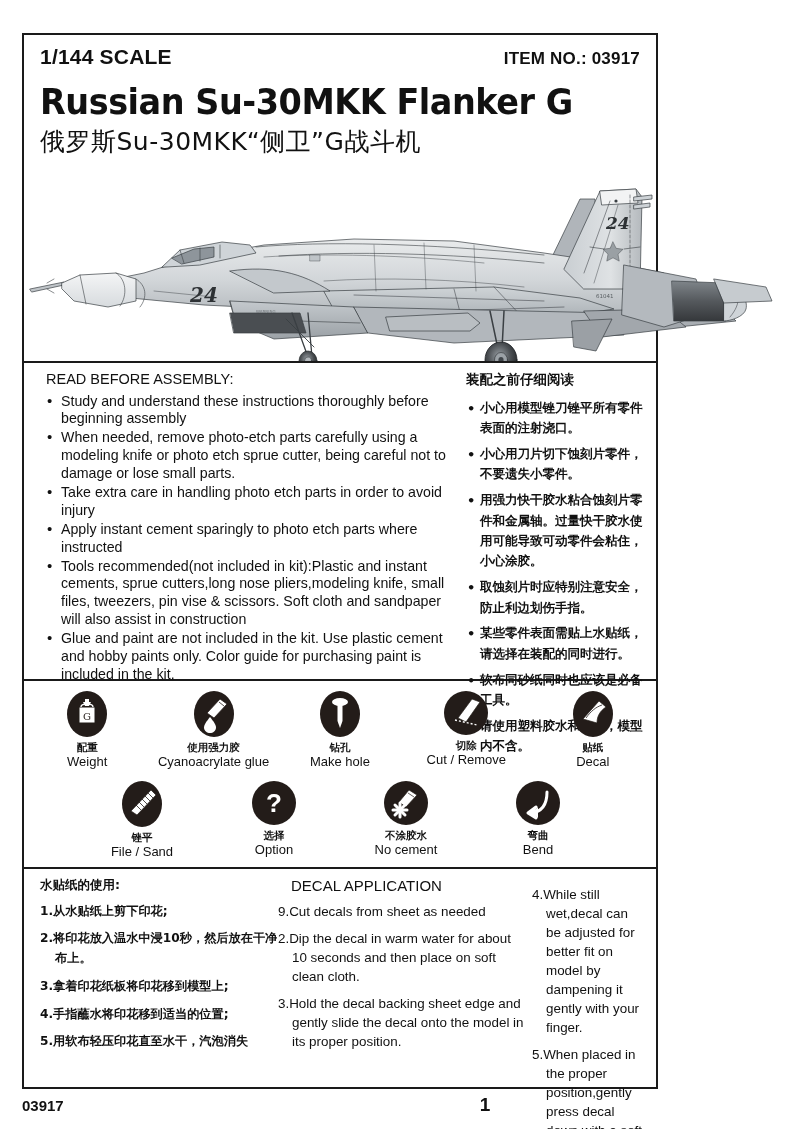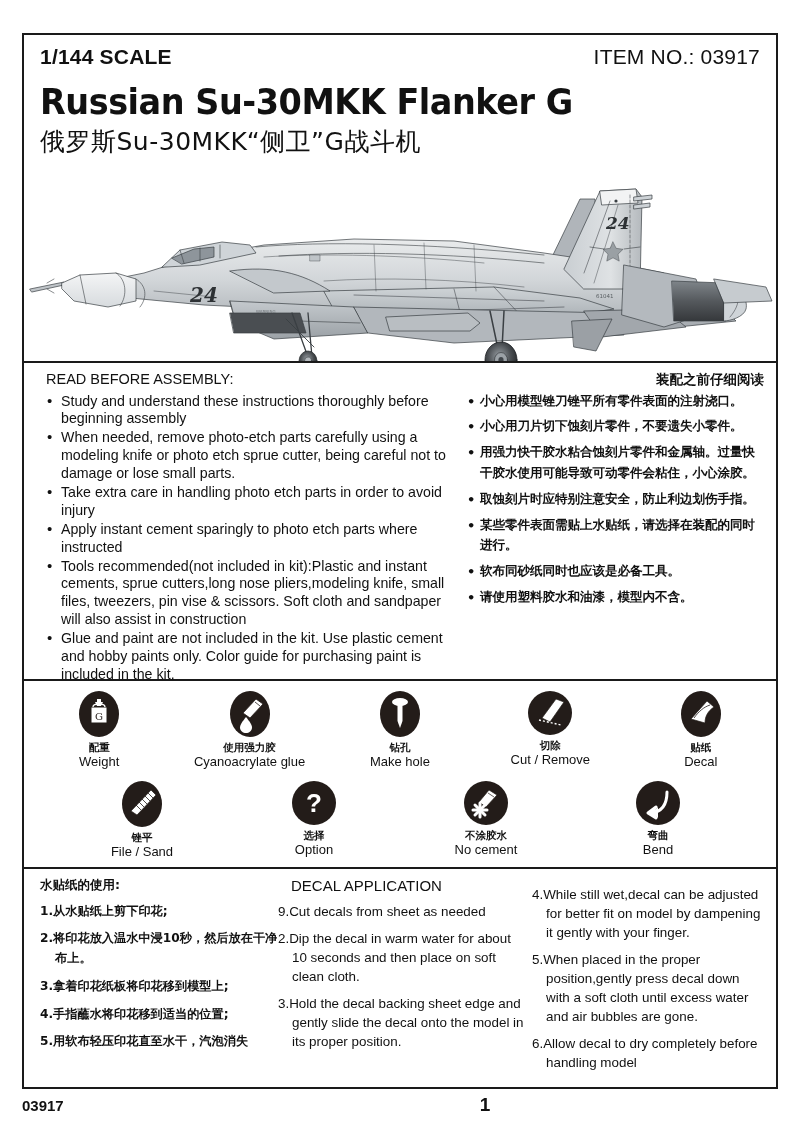--- a/index.html
+++ b/index.html
@@ -14,21 +14,21 @@
     color: #111111;
     overflow: hidden;
     position: relative;
   }
 
   
   .sheet {
     position: absolute;
     left: 22px;
     top: 33px;
-    width: 756px;
+    width: 636px;
     height: 1056px;
     border: 2px solid #1a1a1a;
     box-sizing: border-box;
     background: #fff;
   }
 
   
   .header-block {
     padding: 10px 16px 0 16px;
   }
@@ -37,22 +37,22 @@
     justify-content: space-between;
     align-items: baseline;
   }
   .scale-text {
     font-size: 21px;
     font-weight: bold;
     letter-spacing: 0.2px;
     font-family: "Liberation Sans", sans-serif;
   }
   .item-no {
-    font-size: 21px;
-    font-weight: normal;
+    font-size: 17px;
+    font-weight: bold;
     letter-spacing: 0.2px;
     font-family: "Liberation Sans", sans-serif;
   }
   .kit-title {
     font-size: 36px;
     font-weight: bold;
     margin-top: 14px;
     letter-spacing: -0.5px;
     font-family: "DejaVu Sans", sans-serif;
     transform: scaleX(0.93);
@@ -103,24 +103,23 @@
     padding-left: 10px;
     box-sizing: border-box;
   }
   .heading-en {
     font-size: 14.5px;
     margin-bottom: 6px;
     font-family: "Liberation Sans", sans-serif;
   }
   .heading-cn {
     font-size: 13.5px;
-    margin-bottom: 2px;
+    margin-bottom: 9px;
     font-weight: bold;
     font-family: "DejaVu Sans", sans-serif;
-    text-align: right;
   }
   ul.bullets {
     list-style: none;
     margin: 0;
     padding: 0;
   }
   ul.bullets li {
     position: relative;
     padding-left: 15px;
     font-size: 14.2px;

